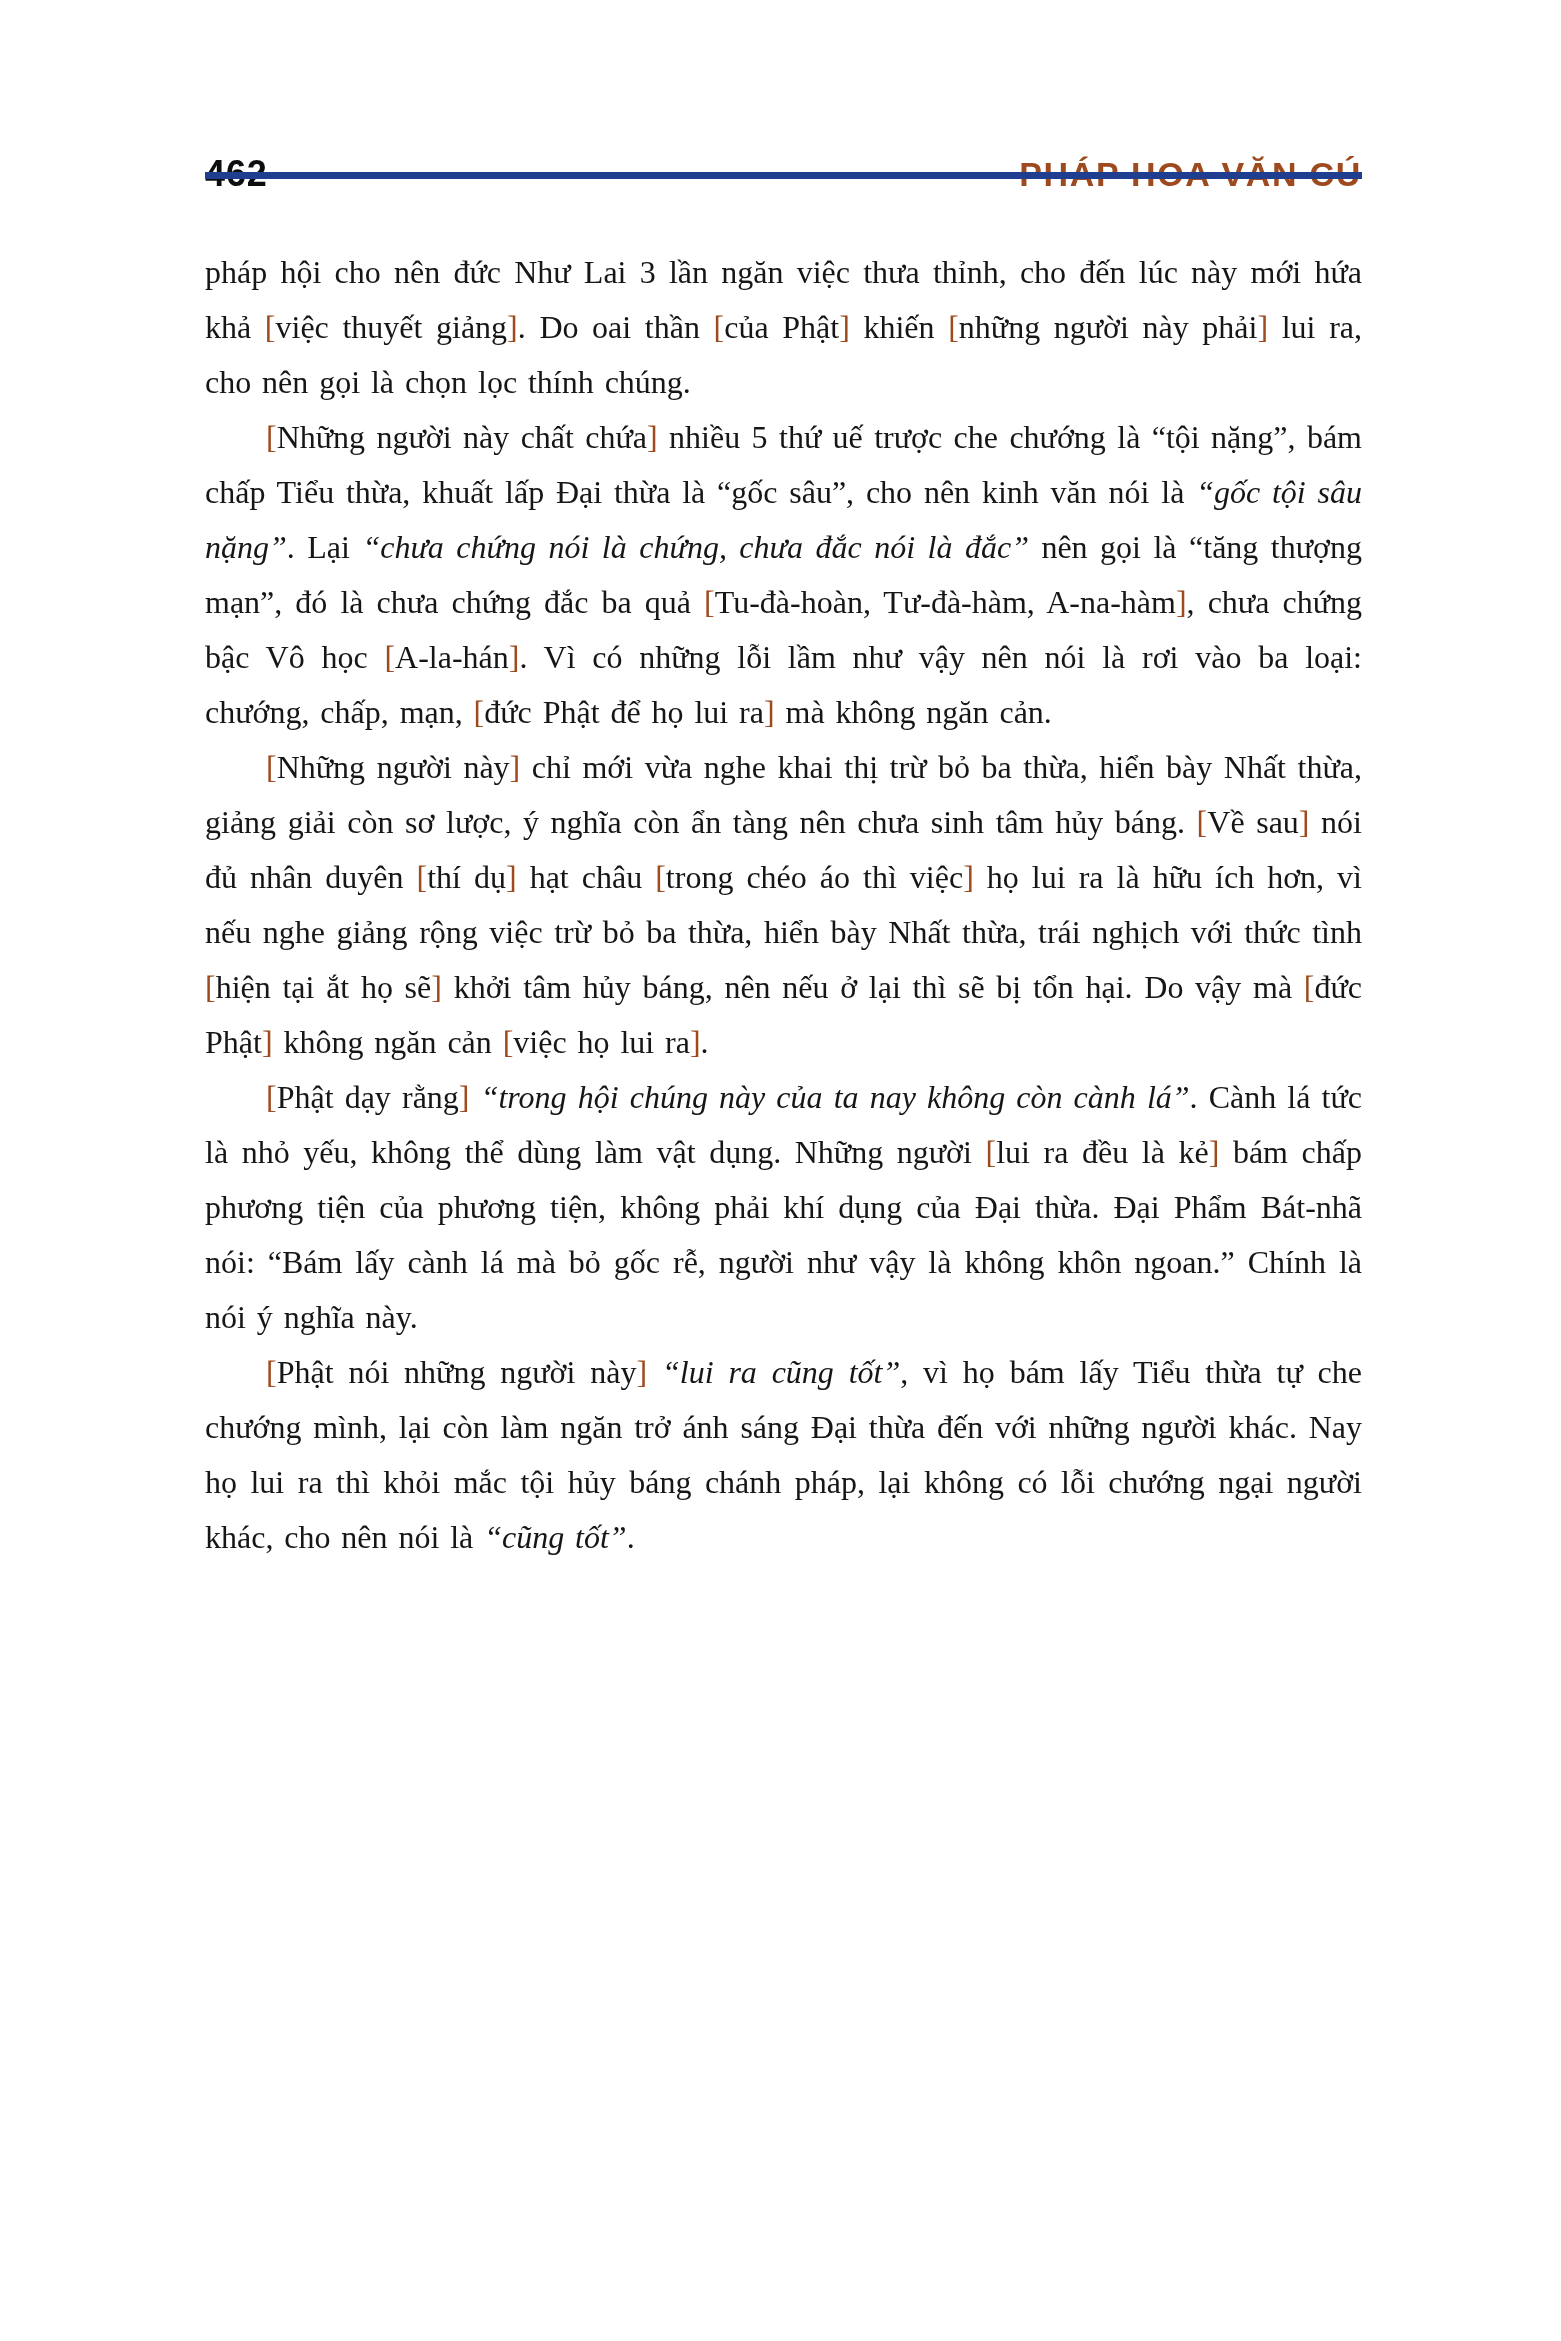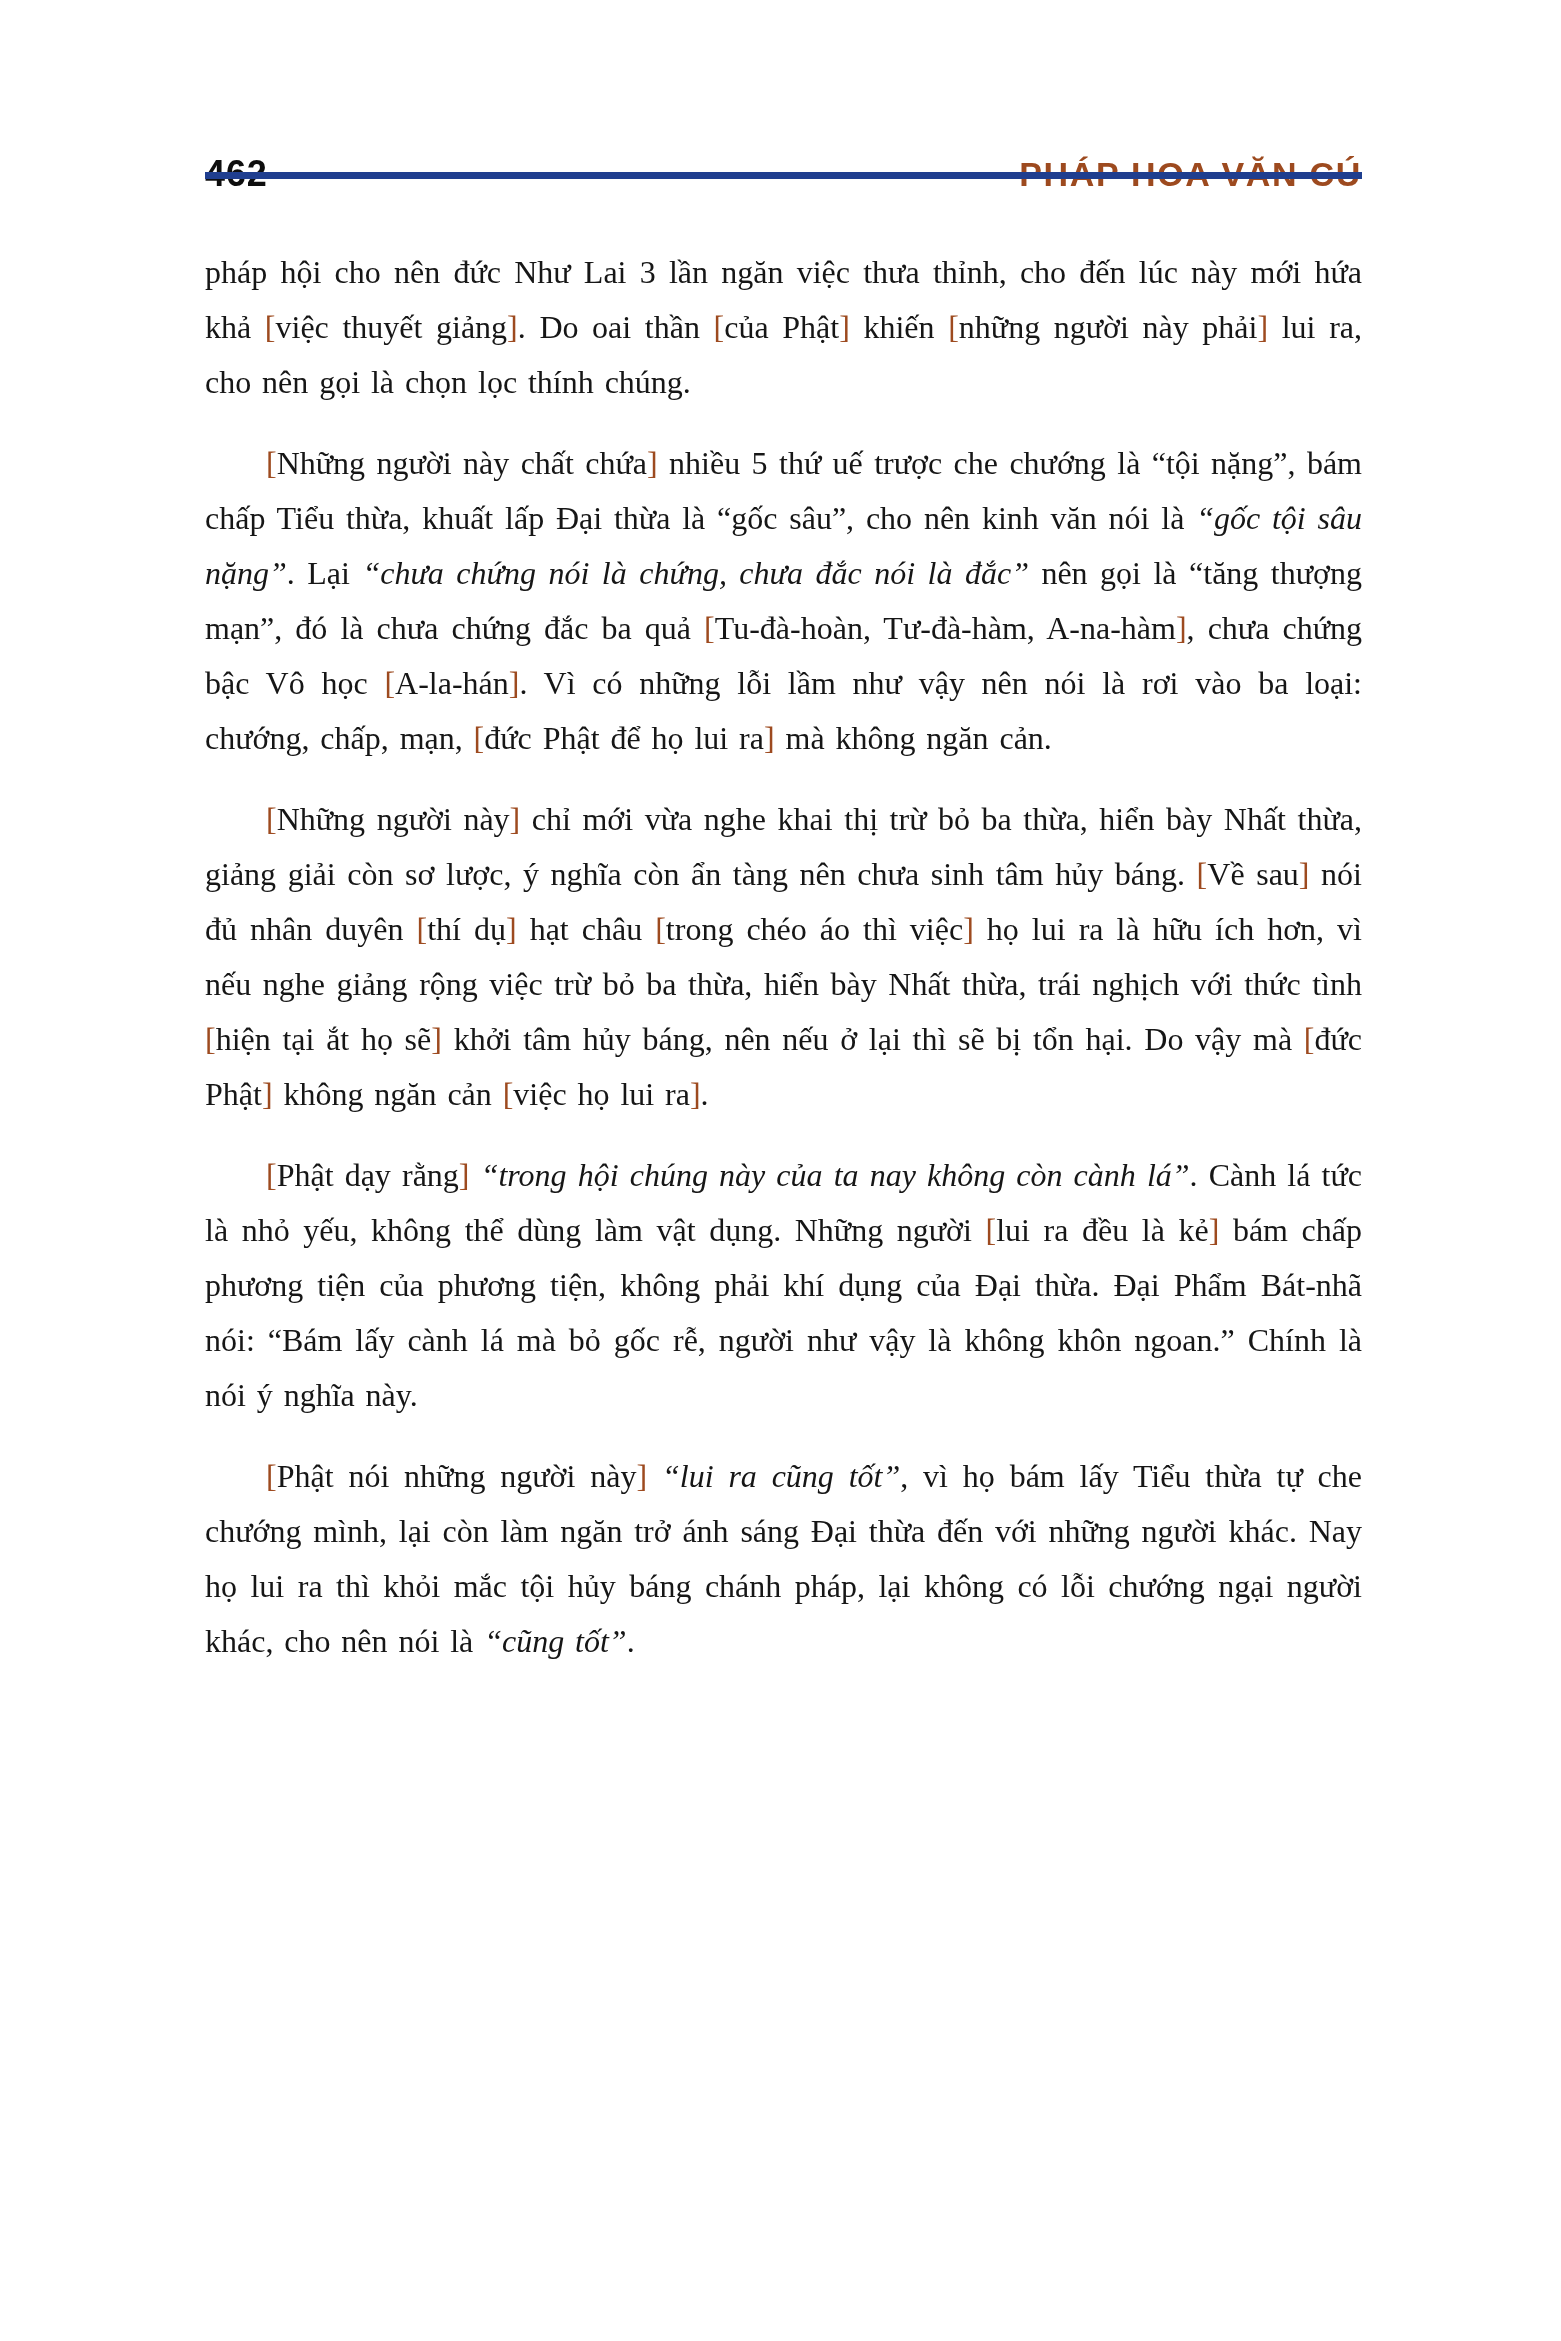--- a/index.html
+++ b/index.html
@@ -53,21 +53,21 @@
     position:absolute;
     top:245px;
     left:205px;
     width:1157px;
     font-size:32px;
     line-height:55px;
     text-align:justify;
     word-spacing:0.09em;
   }
   .page-body p{margin:0;}
-  .page-body p + p{margin-top:26px;font-family:Liberation Serif, serif;}
+  .page-body p + p{font-family:Liberation Serif, serif;}
   .page-body p.indent{text-indent:61px;}
   .bracket{color:var(--accent);}
   .ital{font-style:italic;}
 </style>
 </head>
 <body>
 
 <div class="page">
   <div class="header">
     <span class="page-number">462</span>

